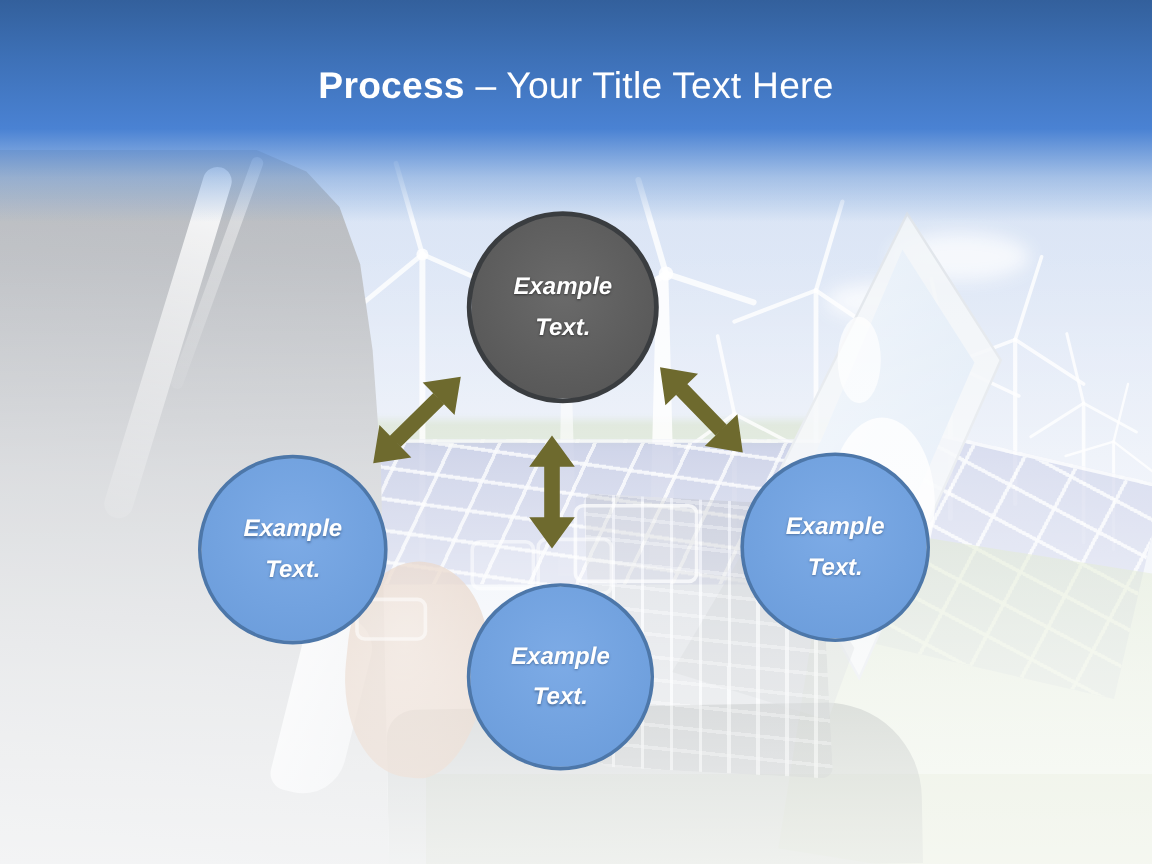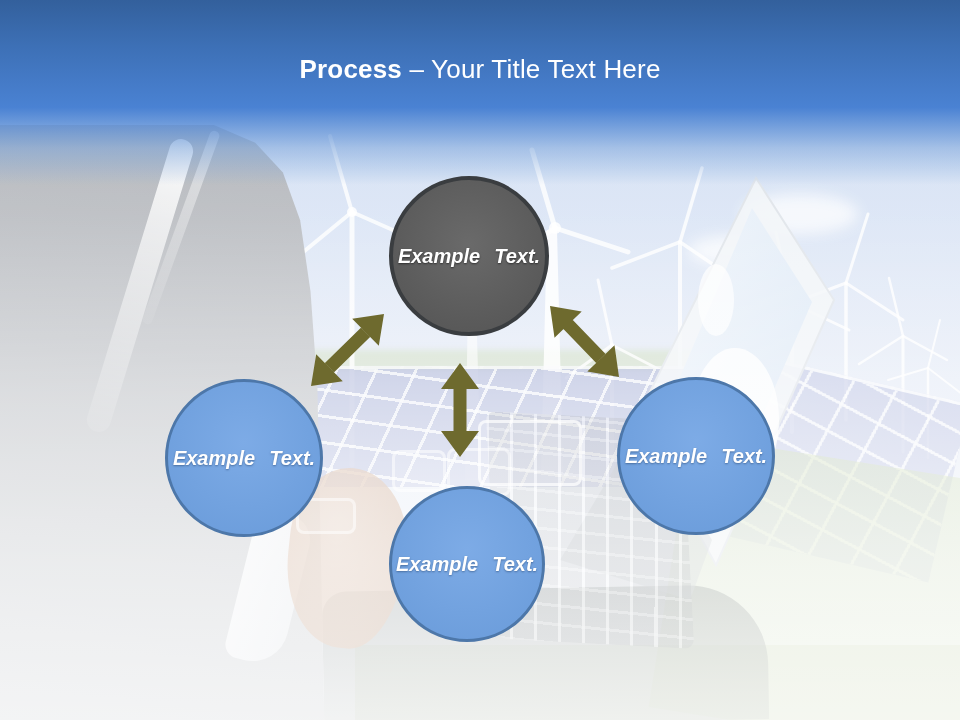--- a/index.html
+++ b/index.html
@@ -90,28 +90,28 @@
       rgba(255,255,255,.45) 55%,rgba(255,255,255,.62) 78%,rgba(255,255,255,.72) 100%);
   }
   
   .header{
     position:absolute;top:0;left:0;width:100%;height:185px;
     background:linear-gradient(180deg,#33609c 0%,#3d70b6 25%,#4a82d3 58%,
       rgba(122,164,219,.55) 80%,rgba(210,225,245,0) 100%);
   }
   .title{
     margin:0;position:absolute;top:54px;width:100%;text-align:center;
-    color:#fff;font-size:26px;font-weight:400;letter-spacing:.2px;
+    color:#fff;font-size:31px;font-weight:400;letter-spacing:.2px;
   }
   .title-bold{font-weight:700;}
   
   svg.arrows{position:absolute;left:0;top:0;}
   .node{
     position:absolute;border-radius:50%;box-sizing:border-box;
-    display:flex;flex-direction:row;align-items:center;justify-content:center;
+    display:flex;flex-direction:column;align-items:center;justify-content:center;
     gap:14px;text-align:center;font-style:italic;font-weight:bold;
     font-size:20px;color:#fff;line-height:1;
   }
   .node-dark{
     background:radial-gradient(circle at 50% 42%,#6a6a6a,#585858 78%);
     border:4px solid #3a3d40;text-shadow:0 1px 2px rgba(0,0,0,.5);
   }
   .node-blue{
     background:radial-gradient(circle at 50% 40%,#7dabe6,#6d9edc 80%);
     border:3px solid #4d77a9;text-shadow:0 1px 2px rgba(40,70,110,.55);

